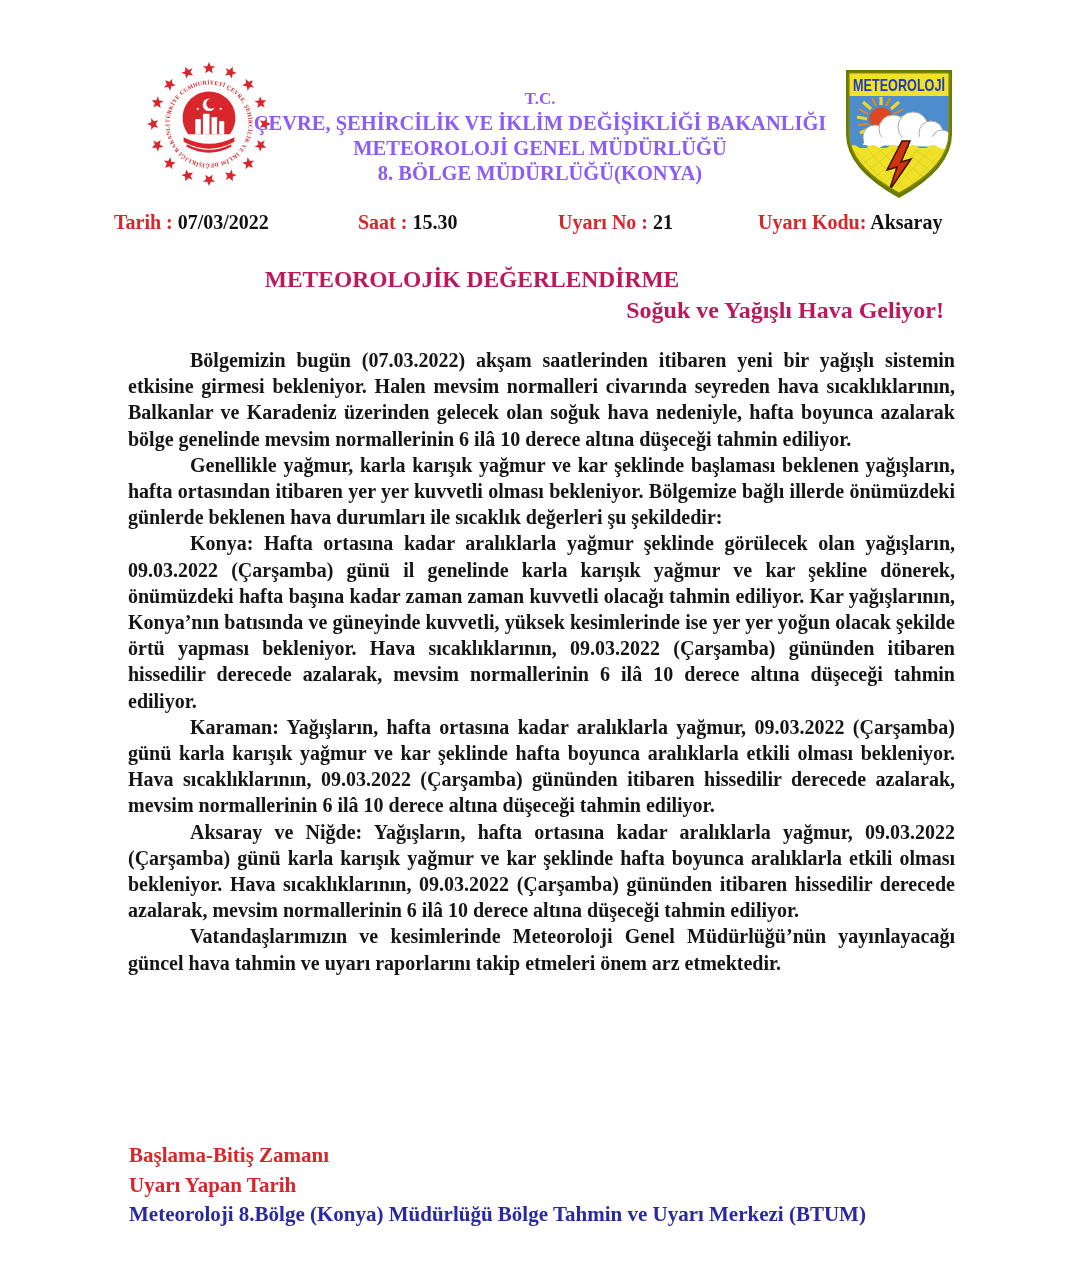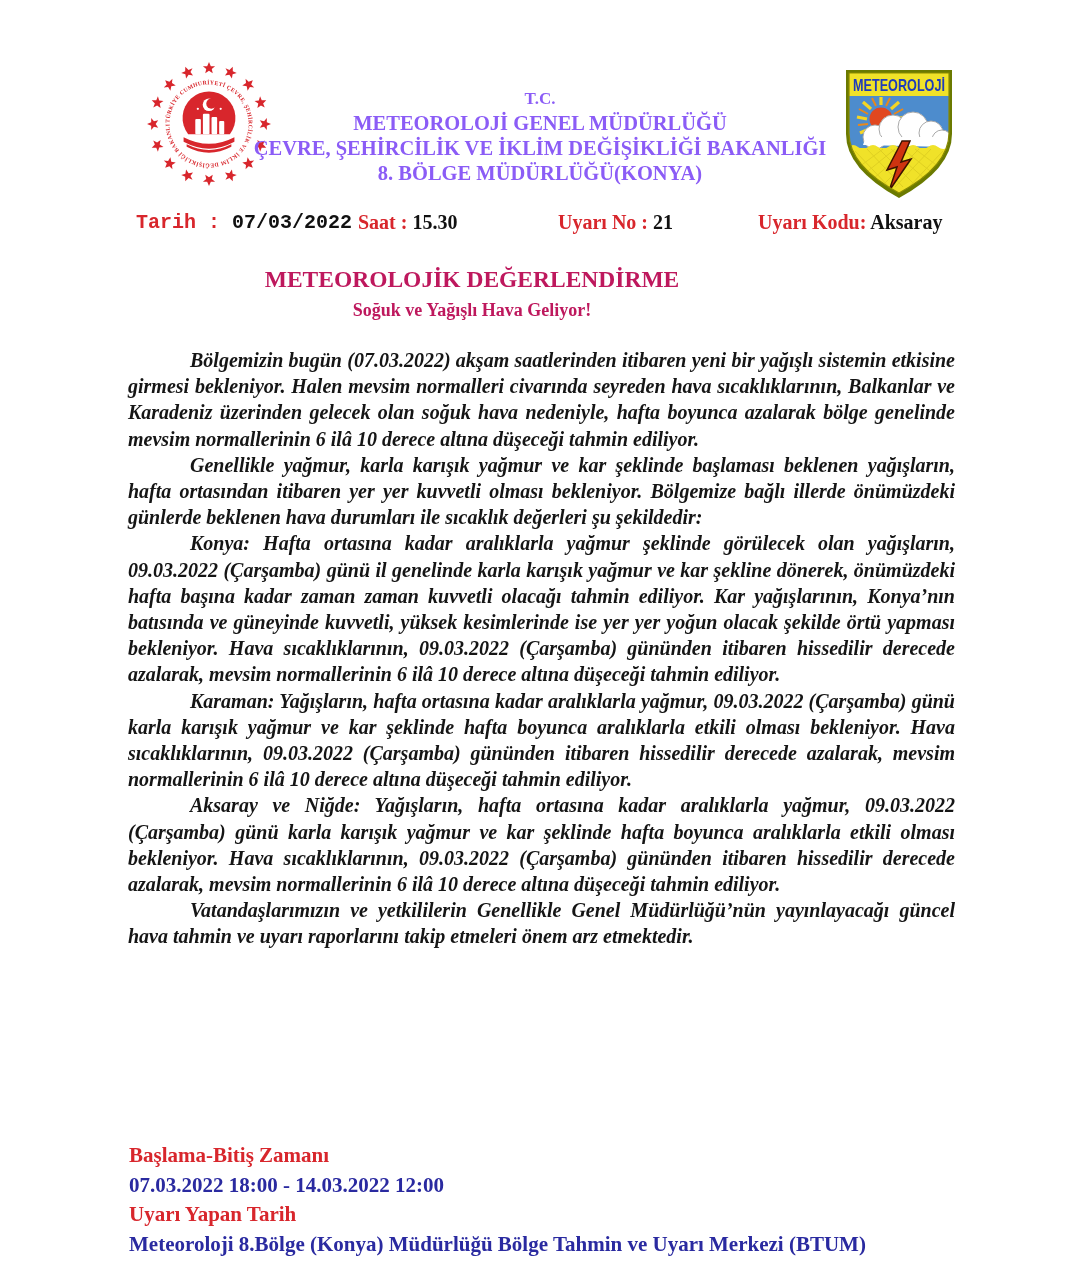--- a/index.html
+++ b/index.html
@@ -18,31 +18,30 @@
     position:absolute;left:230px;top:86px;width:620px;
     text-align:center;color:#8b5cf6;line-height:25px;
   }
   .header-text .tc{font-size:17px;}
   .header-text .ln{font-size:20.5px;}
   
   .meta-row{position:absolute;top:211px;left:0;width:1080px;height:28px;font-size:20px;}
   .meta-item{position:absolute;top:0;white-space:nowrap;}
   .meta-item .lbl{color:#d8262c;}
   .meta-item .val{color:#111111;}
-  .m-tarih{left:136px;font-family:Liberation Mono, monospace;} .m-saat{left:358px;} .m-uyarino{left:558px;} .m-uyarikodu{left:758px;}
+  .m-tarih{left:114px;} .m-saat{left:358px;} .m-uyarino{left:558px;} .m-uyarikodu{left:758px;}
   
   .doc-title{position:absolute;top:264px;left:0;width:944px;text-align:center;color:#be185d;}
   .doc-title .t1{font-size:23.5px;line-height:31px;}
-  .doc-title .t2{font-size:18px;line-height:31px;}
+  .doc-title .t2{font-size:24px;line-height:31px;text-align:right;}
   
   .doc-body{
     position:absolute;top:347px;left:128px;width:827px;
     color:#151515;font-size:20px;line-height:26.2px;
     text-align:justify;
-    font-style:italic;
   }
   .doc-body p{margin:0;text-indent:62px;}
   
   .doc-footer{position:absolute;top:1141px;left:129px;width:900px;font-size:21px;line-height:29.5px;}
   .doc-footer .red{color:#d8262c;}
   .doc-footer .navy{color:#2a2aa0;}
 </style>
 </head>
 <body>
 
@@ -87,22 +86,22 @@
       <rect x="56" y="52" width="6.5" height="20" rx="1" fill="#ffffff"></rect>
       <rect x="64.5" y="55" width="5.5" height="17" rx="1" fill="#ffffff"></rect>
       <rect x="72" y="59" width="5" height="13" rx="1" fill="#ffffff"></rect>
       <path d="M37,75 Q62,88 87,75 L87,79.5 Q62,93 37,79.5 Z" fill="#d8262c"></path>
       <path d="M40,82 Q62,93 84,82 L84,84.5 Q62,96 40,84.5 Z" fill="#d8262c"></path>
     </g>
   </svg>
 
   <div class="header-text">
     <div class="tc">T.C.</div>
+    <div class="ln">ÇEVRE, ŞEHİRCİLİK VE İKLİM DEĞİŞİKLİĞİ BAKANLIĞI</div>
     <div class="ln">METEOROLOJİ GENEL MÜDÜRLÜĞÜ</div>
-    <div class="ln">ÇEVRE, ŞEHİRCİLİK VE İKLİM DEĞİŞİKLİĞİ BAKANLIĞI</div>
     <div class="ln">8. BÖLGE  MÜDÜRLÜĞÜ(KONYA)</div>
   </div>
 
   <svg class="shield-logo" viewBox="0 0 116 134" aria-hidden="true">
     <defs>
       <clipPath id="shieldClip">
         <path d="M8,6 H108 V66 Q108,99 58,126 Q8,99 8,66 Z"></path>
       </clipPath>
     </defs>
     <path d="M5,3 H111 V67 Q111,102 58,131 Q5,102 5,67 Z" fill="#6b7a00"></path>
@@ -174,23 +173,22 @@
     <div class="t1">METEOROLOJİK DEĞERLENDİRME</div>
     <div class="t2">Soğuk ve Yağışlı Hava Geliyor!</div>
   </div>
 
   <div class="doc-body">
     <p>Bölgemizin bugün (07.03.2022) akşam saatlerinden itibaren yeni bir yağışlı sistemin etkisine girmesi bekleniyor. Halen mevsim normalleri civarında seyreden hava sıcaklıklarının, Balkanlar ve Karadeniz üzerinden gelecek olan soğuk hava nedeniyle, hafta boyunca azalarak bölge genelinde mevsim normallerinin 6 ilâ 10 derece altına düşeceği tahmin ediliyor.</p>
     <p>Genellikle yağmur, karla karışık yağmur ve kar şeklinde başlaması beklenen yağışların, hafta ortasından itibaren yer yer kuvvetli olması bekleniyor. Bölgemize bağlı illerde önümüzdeki günlerde beklenen hava durumları ile sıcaklık değerleri şu şekildedir:</p>
     <p>Konya: Hafta ortasına kadar aralıklarla yağmur şeklinde görülecek olan yağışların, 09.03.2022 (Çarşamba) günü il genelinde karla karışık yağmur ve kar şekline dönerek, önümüzdeki hafta başına kadar zaman zaman kuvvetli olacağı tahmin ediliyor. Kar yağışlarının, Konya’nın batısında ve güneyinde kuvvetli, yüksek kesimlerinde ise yer yer yoğun olacak şekilde örtü yapması bekleniyor. Hava sıcaklıklarının, 09.03.2022 (Çarşamba) gününden itibaren hissedilir derecede azalarak, mevsim normallerinin 6 ilâ 10 derece altına düşeceği tahmin ediliyor.</p>
     <p>Karaman: Yağışların, hafta ortasına kadar aralıklarla yağmur, 09.03.2022 (Çarşamba) günü karla karışık yağmur ve kar şeklinde hafta boyunca aralıklarla etkili olması bekleniyor. Hava sıcaklıklarının, 09.03.2022 (Çarşamba) gününden itibaren hissedilir derecede azalarak, mevsim normallerinin 6 ilâ 10 derece altına düşeceği tahmin ediliyor.</p>
     <p>Aksaray ve Niğde: Yağışların, hafta ortasına kadar aralıklarla yağmur, 09.03.2022 (Çarşamba) günü karla karışık yağmur ve kar şeklinde hafta boyunca aralıklarla etkili olması bekleniyor. Hava sıcaklıklarının, 09.03.2022 (Çarşamba) gününden itibaren hissedilir derecede azalarak, mevsim normallerinin 6 ilâ 10 derece altına düşeceği tahmin ediliyor.</p>
-    <p>Vatandaşlarımızın ve yetkililerin Genellikle Genel Müdürlüğü’nün yayınlayacağı güncel hava tahmin ve uyarı raporlarını takip etmeleri önem arz etmektedir.</p>
+    <p>Vatandaşlarımızın ve kesimlerinde Meteoroloji Genel Müdürlüğü’nün yayınlayacağı güncel hava tahmin ve uyarı raporlarını takip etmeleri önem arz etmektedir.</p>
   </div>
 
   <div class="doc-footer">
     <div class="red">Başlama-Bitiş Zamanı</div>
-    <div class="navy">07.03.2022 18:00 - 14.03.2022 12:00</div>
     <div class="red">Uyarı Yapan Tarih</div>
     <div class="navy">Meteoroloji 8.Bölge (Konya) Müdürlüğü Bölge Tahmin ve Uyarı Merkezi (BTUM)</div>
   </div>
 
 </div>
 
 </body></html>

